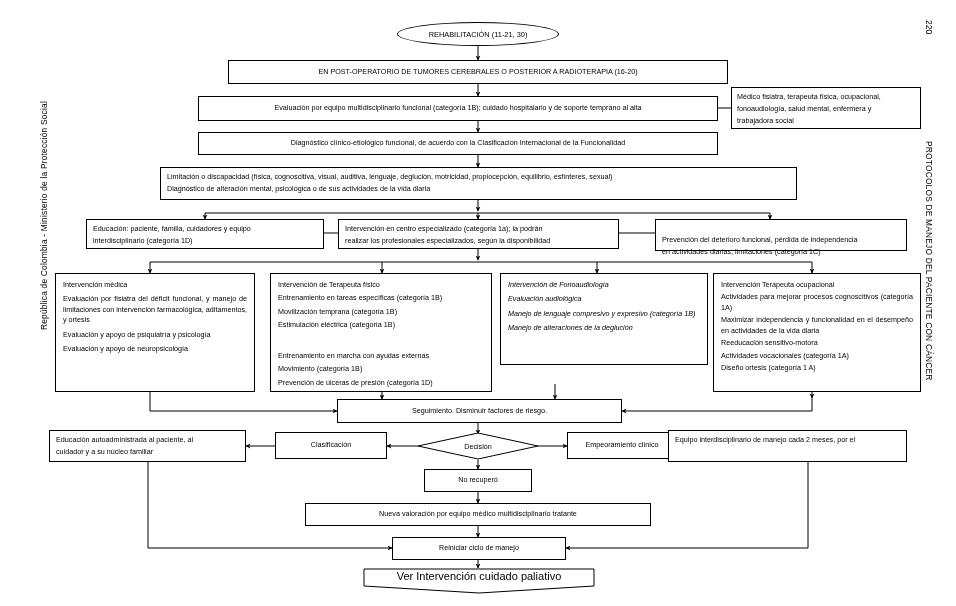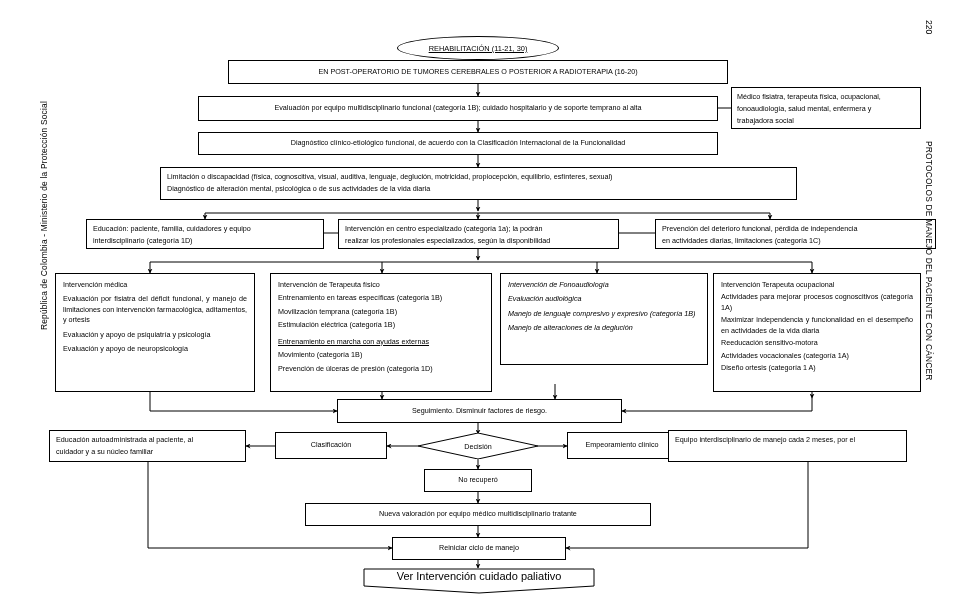--- a/index.html
+++ b/index.html
@@ -200,21 +200,21 @@
       <path d="M812,411 L622,411" marker-end="url(#arr)"></path>
 
       <path d="M148,462 L148,548"></path>
       <path d="M148,548 L392,548" marker-end="url(#arr)"></path>
 
       <path d="M808,462 L808,548"></path>
       <path d="M808,548 L566,548" marker-end="url(#arr)"></path>
     </g>
   </svg>
 
-  <div class="ellipse" style="left:397px; top:36px; width:162px; height:24px;text-decoration:underline;">
+  <div class="ellipse" style="left:397px; top:22px; width:162px; height:24px;">
     <span>REHABILITACIÓN (11-21, 30)</span>
   </div>
 
   <div class="node center" style="left:228px; top:60px; width:500px; height:24px;">
     <span>EN POST-OPERATORIO DE TUMORES CEREBRALES O POSTERIOR A RADIOTERAPIA (16-20)</span>
   </div>
 
   <div class="node center" style="left:198px; top:96px; width:520px; height:25px;">
     <span>Evaluación por equipo multidisciplinario funcional (categoría 1B); cuidado hospitalario y de soporte temprano al alta</span>
   </div>
@@ -237,38 +237,38 @@
   <div class="node left" style="left:86px; top:219px; width:238px; height:30px; padding:4px 6px;">
     <p>Educación: paciente, familia, cuidadores y equipo</p>
     <p>interdisciplinario (categoría 1D)</p>
   </div>
 
   <div class="node just" style="left:338px; top:219px; width:281px; height:30px; padding:4px 6px;">
     <p>Intervención en centro especializado (categoría 1a); la podrán</p>
     <p>realizar los profesionales especializados, según la disponibilidad</p>
   </div>
 
-  <div class="node left" style="left:655px; top:219px; width:281px; height:30px; padding:4px 6px;">
+  <div class="node left" style="left:655px; top:219px; width:252px; height:30px; padding:15px 6px;">
     <p>Prevención del deterioro funcional, pérdida de independencia</p>
     <p>en actividades diarias, limitaciones (categoría 1C)</p>
   </div>
 
   <div class="node just" style="left:55px; top:273px; width:200px; height:119px; padding:6px 7px;">
     <p style="text-align:left;">Intervención médica</p>
     <p style="margin-top:4px;">Evaluación por fisiatra del déficit funcional, y manejo de limitaciones con intervención farmacológica, aditamentos, y ortesis</p>
     <p style="margin-top:4px; text-align:left;">Evaluación y apoyo de psiquiatría y psicología</p>
     <p style="margin-top:4px; text-align:left;">Evaluación y apoyo de neuropsicología</p>
   </div>
 
   <div class="node left" style="left:270px; top:273px; width:222px; height:119px; padding:6px 7px;">
     <p>Intervención de Terapeuta físico</p>
     <p style="margin-top:3px;">Entrenamiento en tareas específicas (categoría 1B)</p>
     <p style="margin-top:3px;">Movilización temprana (categoría 1B)</p>
     <p style="margin-top:3px;">Estimulación eléctrica (categoría 1B)</p>
-    <p style="margin-top:6px;text-decoration:underline;">Entrenamiento en marcha con ayudas externas</p>
+    <p style="margin-top:20px;">Entrenamiento en marcha con ayudas externas</p>
     <p style="margin-top:3px;">Movimiento (categoría 1B)</p>
     <p style="margin-top:3px;">Prevención de úlceras de presión (categoría 1D)</p>
   </div>
 
   <div class="node just" style="left:500px; top:273px; width:208px; height:92px; padding:6px 7px;font-style:italic;">
     <p style="text-align:left;">Intervención de Fonoaudiología</p>
     <p style="margin-top:4px; text-align:left;">Evaluación audiológica</p>
     <p style="margin-top:4px;">Manejo de lenguaje compresivo y expresivo (categoría 1B)</p>
     <p style="margin-top:4px; text-align:left;">Manejo de alteraciones de la deglución</p>
   </div>

